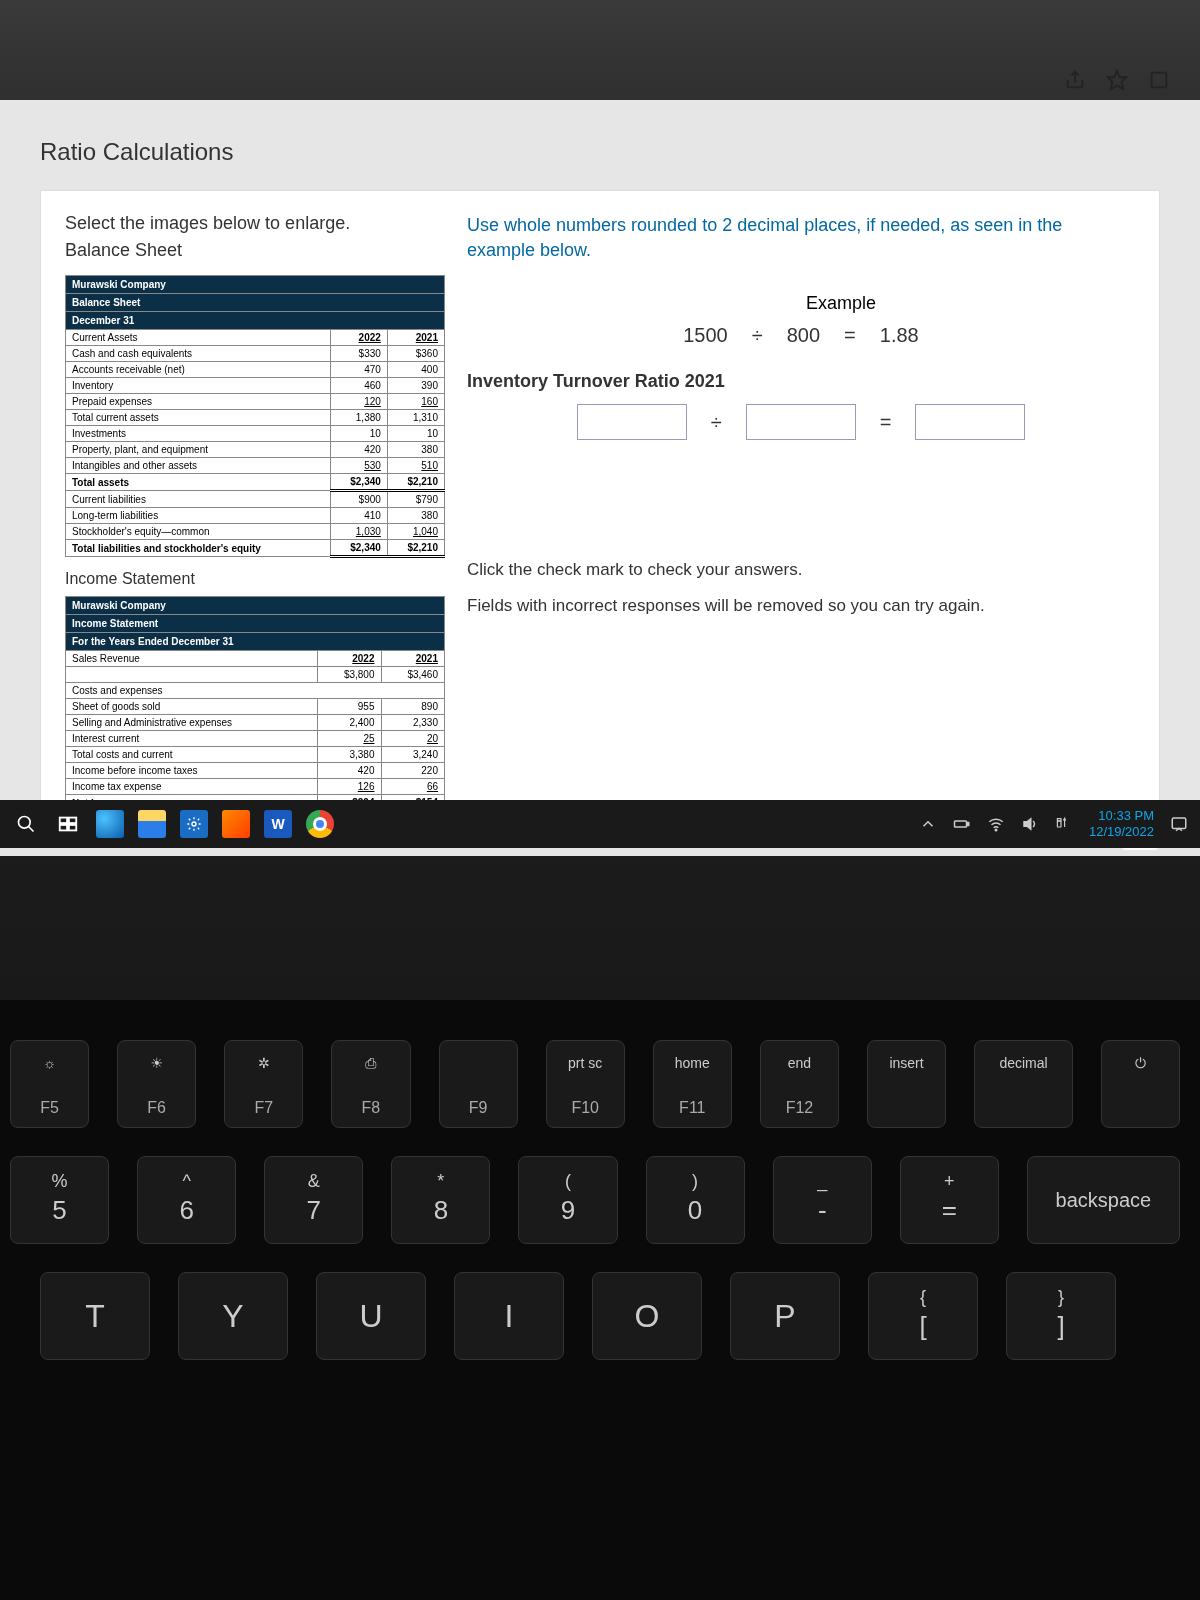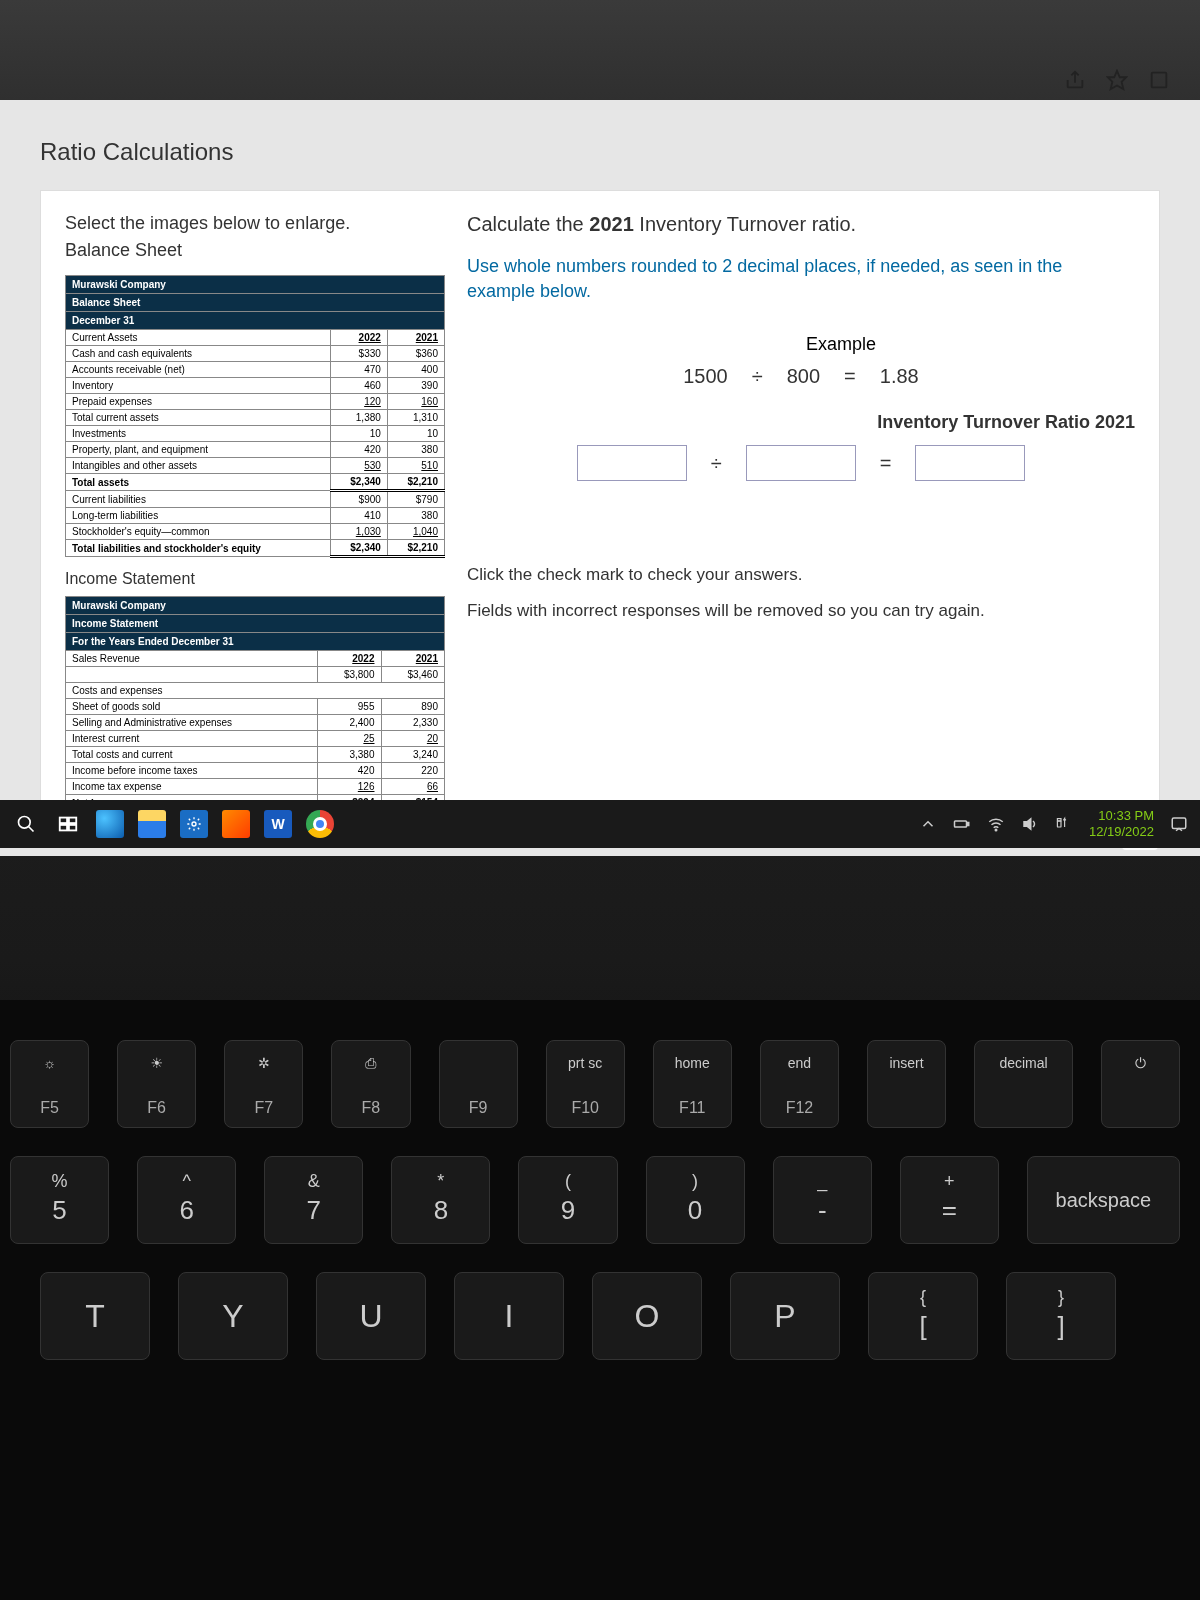--- a/index.html
+++ b/index.html
@@ -73,23 +73,23 @@
 .example-label { font-size: 18px; text-align: center; margin: 0 0 10px 80px; }
 
 .calc-row {
   display: flex; align-items: center; justify-content: center;
   gap: 24px; font-size: 20px; color: #333; margin-bottom: 24px;
 }
 .calc-row input {
   width: 110px; height: 36px; border: 1px solid #99b; font-size: 18px;
   padding: 4px 8px; background: #fff;
 }
-.sub-title { font-size: 18px; color: #333; text-align: right; margin: 6px 0 12px 0; font-weight: bold; }
-
-.hint1 { font-size: 17px; color: #333; margin-top: 84px; }
+.sub-title { font-size: 18px; color: #333; text-align: left; margin: 6px 0 12px 0; font-weight: bold; }
+
+.hint1 { font-size: 17px; color: #333; margin-top: 120px; }
 .hint2 { font-size: 17px; color: #333; margin-top: 14px; line-height: 1.4; }
 
 .check-btn {
   position: absolute;
   right: 42px; top: 814px;
   width: 36px; height: 36px;
   background: rgba(255,255,255,0.9);
   border-radius: 4px;
   display: flex; align-items: center; justify-content: center;
   color: #2a7;
@@ -103,21 +103,21 @@
   top: 800px;
   height: 48px;
   background: #1a1a1a;
   display: flex; align-items: center;
   padding: 0 12px;
 }
 .taskbar .tbl { display: flex; align-items: center; gap: 14px; }
 .task-icon { width: 28px; height: 28px; border-radius: 3px; display: flex; align-items: center; justify-content: center; color: #fff; }
 .task-icon.search { background: none; color: #fff; }
 
-.taskbar .tbr { margin-left: auto; display: flex; align-items: center; gap: 16px; color: #84cc16; font-size: 13px; }
+.taskbar .tbr { margin-left: auto; display: flex; align-items: center; gap: 16px; color: #0ea5e9; font-size: 13px; }
 .sys-icon { width: 18px; height: 18px; color: #ccc; }
 .time-box { text-align: right; line-height: 1.2; }
 
 
 .keyboard {
   position: absolute;
   top: 1000px; left: 0; right: 0; bottom: 0;
   background: #0a0a0a;
   display: flex;
   flex-direction: column;
@@ -332,21 +332,20 @@
             <tr class="total">
               <td class="label">Net Income</td>
               <td class="dbl">$294</td>
               <td class="dbl">$154</td>
             </tr>
           </tbody>
       </table>
     </div>
 
     <div class="card-right">
-      <div class="task-title">Calculate the <b>2021</b> Inventory Turnover ratio.</div>
       <div class="task-desc">Use whole numbers rounded to 2 decimal places, if needed, as seen in the example below.</div>
 
       <div class="example-label">Example</div>
       <div class="calc-row">
         <span>1500</span>
         <span>÷</span>
         <span>800</span>
         <span>=</span>
         <span>1.88</span>
       </div>

